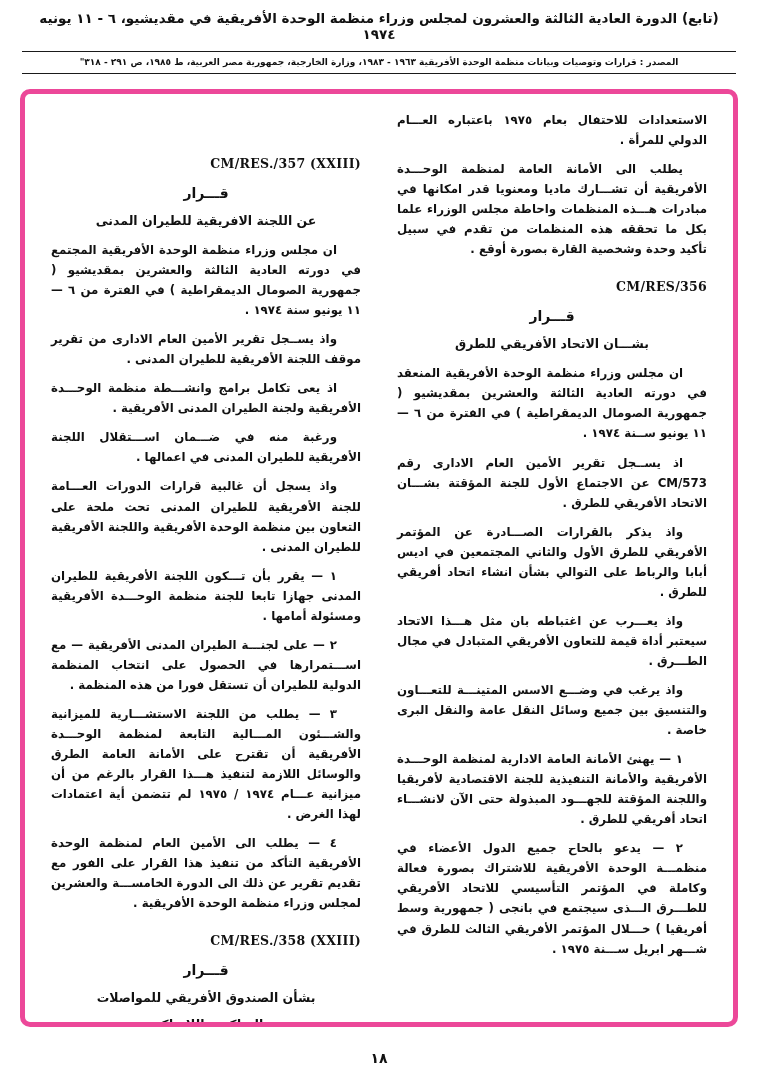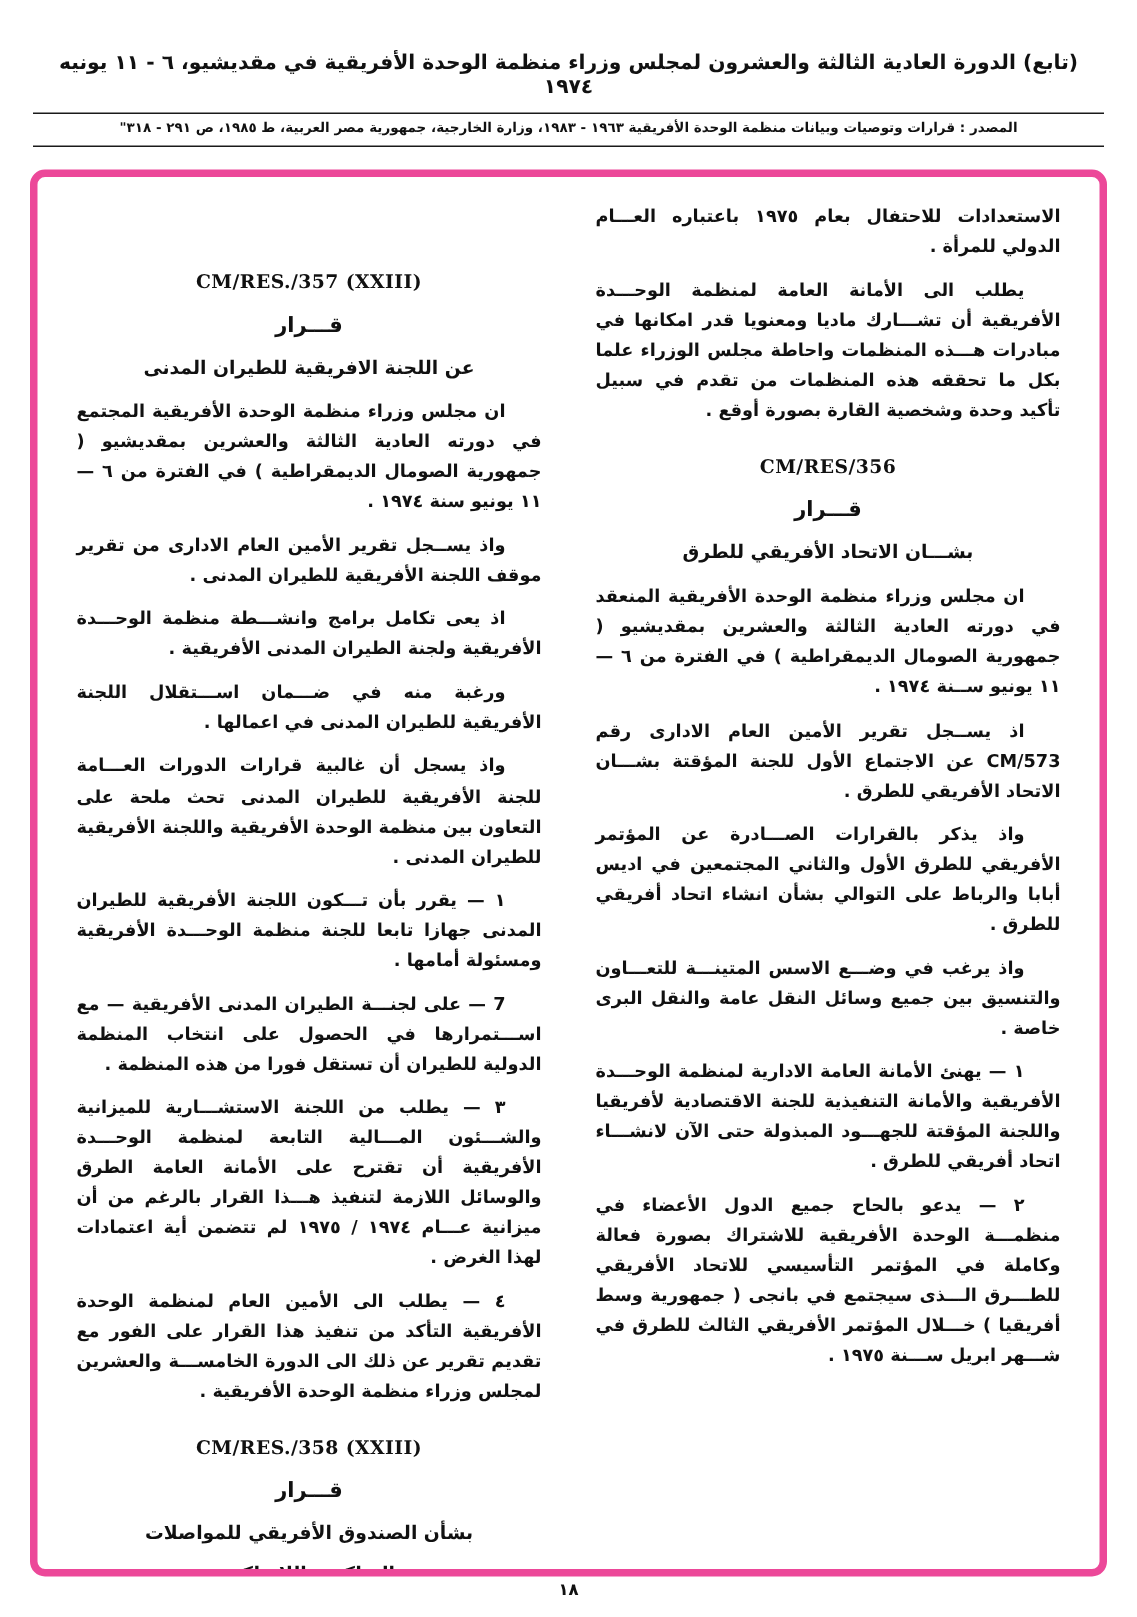--- a/index.html
+++ b/index.html
@@ -4,21 +4,21 @@
 <style>
   * { margin:0; padding:0; box-sizing:border-box; }
   html,body { background:#ffffff; }
   body {
     width:758px; height:1078px;
     font-family:"DejaVu Sans", sans-serif;
     color:#111;
     position:relative;
     overflow:hidden;
   }
-  .page { width:758px; height:1078px; padding:26px 20px 0; position:relative; }
+  .page { width:758px; height:1078px; padding:2px 20px 0; position:relative; }
 
   
   .header { direction:rtl; text-align:center; }
   .header-title { font-size:13.5px; font-weight:bold; padding:8px 2px 9px; }
   .rule { border:0; border-top:1.6px solid #1a1a1a; margin:0 2px; }
   .source-line { font-size:9px; font-weight:bold; padding:5px 2px 6px; direction:rtl; text-align:center; }
 
   
   .green-box {
     margin-top:15px;
@@ -28,21 +28,21 @@
     padding:16px 26px 10px;
     background:#ffffff;
     overflow:hidden;
   }
   .cols { display:flex; direction:rtl; gap:36px; height:100%; }
   .col { flex:1; direction:rtl; min-width:0; }
   .col-left { padding-top:46px; }
 
   
   .ref {
-    direction:ltr; text-align:center;
+    direction:ltr; text-align:right;
     font-family:"DejaVu Serif", serif;
     font-weight:bold; font-size:12.5px;
     margin:20px 0 14px;
     letter-spacing:.3px;
   }
   .ref.first { margin-top:0; }
   .title {
     text-align:center; font-weight:bold; font-size:14px;
     margin:14px 0 8px; letter-spacing:1px;
   }
@@ -56,21 +56,21 @@
     line-height:1.7;
     text-align:justify;
     text-indent:24px;
     margin-bottom:9px;
   }
   .para.cont { text-indent:0; }
 
   
   .footer {
     position:absolute; left:0; bottom:12px; width:100%;
-    text-align:center; font-size:11px; font-weight:bold;
+    text-align:center; font-size:14px; font-weight:bold;
   }
 </style>
 </head>
 <body>
 
 <div class="page">
 
   <header class="header">
     <div class="header-title">(تابع) الدورة العادية الثالثة والعشرون لمجلس وزراء منظمة الوحدة الأفريقية في مقديشيو، ٦ - ١١ يونيه ١٩٧٤</div>
     <hr class="rule">
@@ -83,36 +83,37 @@
 
       <section class="col col-right">
         <p class="para cont">الاستعدادات للاحتفال بعام ١٩٧٥ باعتباره العـــام الدولي للمرأة .</p>
         <p class="para">يطلب الى الأمانة العامة لمنظمة الوحـــدة الأفريقية أن تشـــارك ماديا ومعنويا قدر امكانها في مبادرات هـــذه المنظمات واحاطة مجلس الوزراء علما بكل ما تحققه هذه المنظمات من تقدم في سبيل تأكيد وحدة وشخصية القارة بصورة أوقع .</p>
         <div class="ref">CM/RES/356</div>
         <h2 class="title">قـــرار</h2>
         <h3 class="subtitle last">بشـــان الاتحاد الأفريقي للطرق</h3>
         <p class="para">ان مجلس وزراء منظمة الوحدة الأفريقية المنعقد في دورته العادية الثالثة والعشرين بمقديشيو ( جمهورية الصومال الديمقراطية ) في الفترة من ٦ — ١١ يونيو ســنة ١٩٧٤ .</p>
         <p class="para">اذ يســجل تقرير الأمين العام الادارى رقم CM/573 عن الاجتماع الأول للجنة المؤقتة بشـــان الاتحاد الأفريقي للطرق .</p>
         <p class="para">واذ يذكر بالقرارات الصـــادرة عن المؤتمر الأفريقي للطرق الأول والثاني المجتمعين في اديس أبابا والرباط على التوالي بشأن انشاء اتحاد أفريقي للطرق .</p>
+        <p class="para">واذ يعـــرب عن اغتباطه بان مثل هـــذا الاتحاد سيعتبر أداة قيمة للتعاون الأفريقي المتبادل في مجال الطـــرق .</p>
         <p class="para">واذ يرغب في وضـــع الاسس المتينـــة للتعـــاون والتنسيق بين جميع وسائل النقل عامة والنقل البرى خاصة .</p>
         <p class="para">١ — يهنئ الأمانة العامة الادارية لمنظمة الوحـــدة الأفريقية والأمانة التنفيذية للجنة الاقتصادية لأفريقيا واللجنة المؤقتة للجهـــود المبذولة حتى الآن لانشـــاء اتحاد أفريقي للطرق .</p>
         <p class="para">٢ — يدعو بالحاح جميع الدول الأعضاء في منظمـــة الوحدة الأفريقية للاشتراك بصورة فعالة وكاملة في المؤتمر التأسيسي للاتحاد الأفريقي للطـــرق الـــذى سيجتمع في بانجى ( جمهورية وسط أفريقيا ) خـــلال المؤتمر الأفريقي الثالث للطرق في شـــهر ابريل ســـنة ١٩٧٥ .</p>
       </section>
 
       <section class="col col-left">
         <div class="ref first">CM/RES./357  (XXIII)</div>
         <h2 class="title">قـــرار</h2>
         <h3 class="subtitle last">عن اللجنة الافريقية للطيران المدنى</h3>
         <p class="para">ان مجلس وزراء منظمة الوحدة الأفريقية المجتمع في دورته العادية الثالثة والعشرين بمقديشيو ( جمهورية الصومال الديمقراطية ) في الفترة من ٦ — ١١ يونيو سنة ١٩٧٤ .</p>
         <p class="para">واذ يســجل تقرير الأمين العام الادارى من تقرير موقف اللجنة الأفريقية للطيران المدنى .</p>
         <p class="para">اذ يعى تكامل برامج وانشـــطة منظمة الوحـــدة الأفريقية ولجنة الطيران المدنى الأفريقية .</p>
         <p class="para">ورغبة منه في ضـــمان اســـتقلال اللجنة الأفريقية للطيران المدنى في اعمالها .</p>
         <p class="para">واذ يسجل أن غالبية قرارات الدورات العـــامة للجنة الأفريقية للطيران المدنى تحث ملحة على التعاون بين منظمة الوحدة الأفريقية واللجنة الأفريقية للطيران المدنى .</p>
         <p class="para">١ — يقرر بأن تـــكون اللجنة الأفريقية للطيران المدنى جهازا تابعا للجنة منظمة الوحـــدة الأفريقية ومسئولة أمامها .</p>
-        <p class="para">7 — على لجنـــة الطيران المدنى الأفريقية — مع اســـتمرارها في الحصول على انتخاب المنظمة الدولية للطيران أن تستقل فورا من هذه المنظمة .</p>
+        <p class="para">٢ — على لجنـــة الطيران المدنى الأفريقية — مع اســـتمرارها في الحصول على انتخاب المنظمة الدولية للطيران أن تستقل فورا من هذه المنظمة .</p>
         <p class="para">٣ — يطلب من اللجنة الاستشـــارية للميزانية والشـــئون المـــالية التابعة لمنظمة الوحـــدة الأفريقية أن تقترح على الأمانة العامة الطرق والوسائل اللازمة لتنفيذ هـــذا القرار بالرغم من أن ميزانية عـــام ١٩٧٤ / ١٩٧٥ لم تتضمن أية اعتمادات لهذا الغرض .</p>
         <p class="para">٤ — يطلب الى الأمين العام لمنظمة الوحدة الأفريقية التأكد من تنفيذ هذا القرار على الفور مع تقديم تقرير عن ذلك الى الدورة الخامســـة والعشرين لمجلس وزراء منظمة الوحدة الأفريقية .</p>
         <div class="ref">CM/RES./358  (XXIII)</div>
         <h2 class="title">قـــرار</h2>
         <h3 class="subtitle">بشأن الصندوق الأفريقي للمواصلات</h3>
         <h3 class="subtitle last">السلكية واللاسلكية</h3>
 
       </section>
 
     </div>

